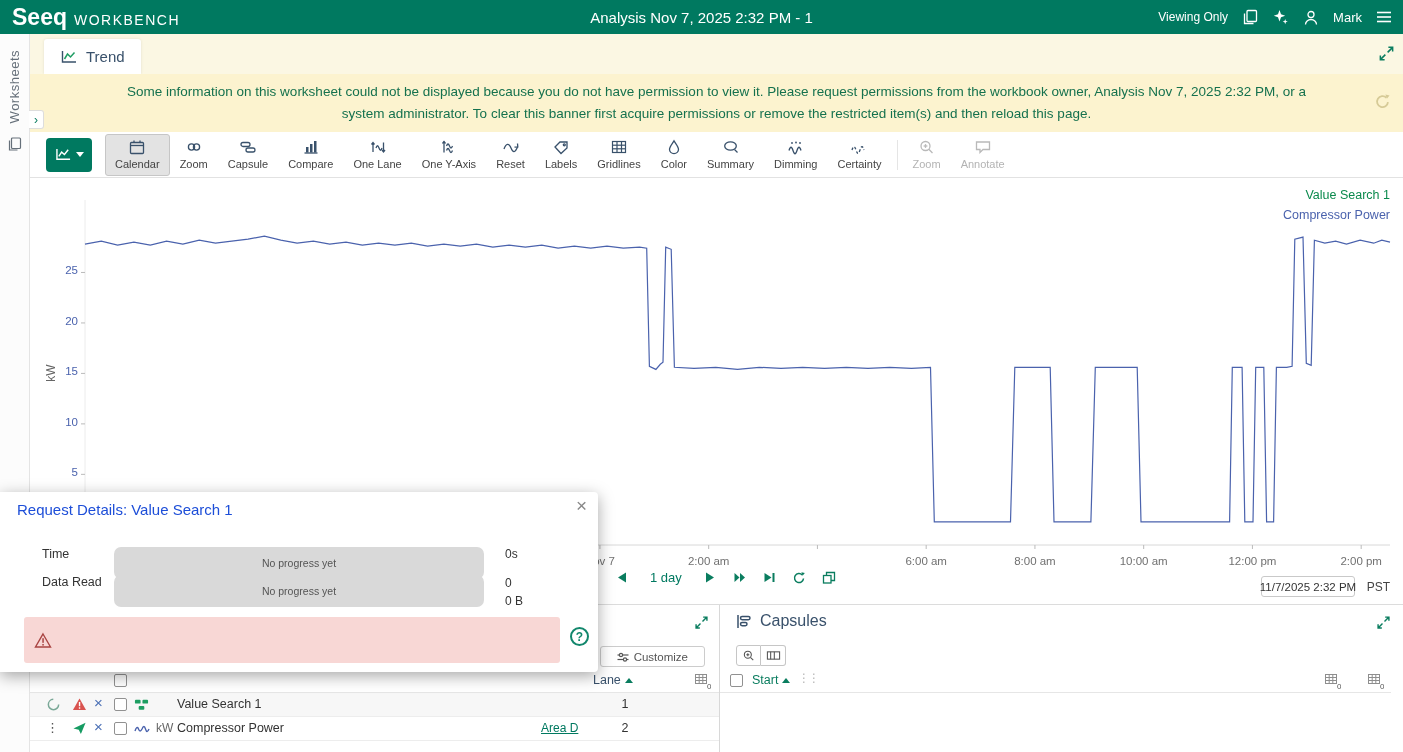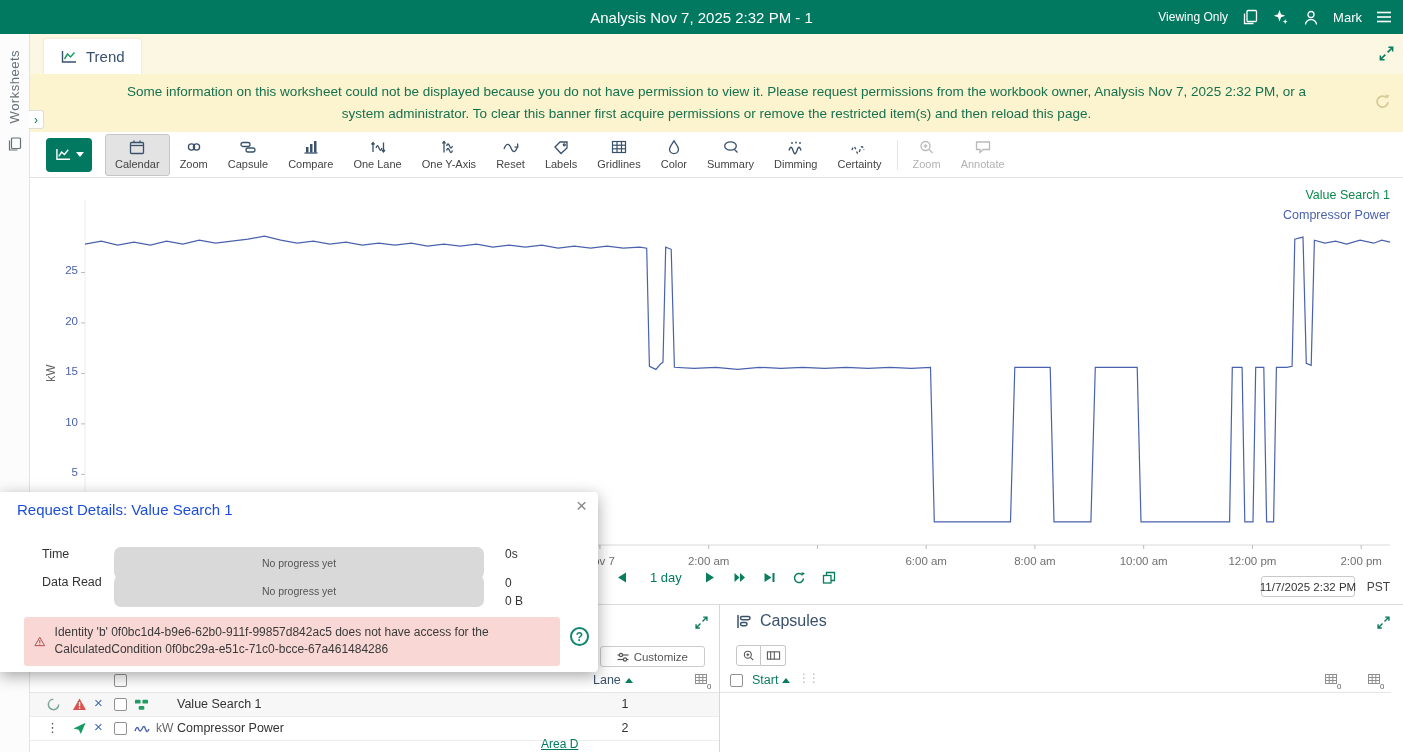--- a/index.html
+++ b/index.html
@@ -100,21 +100,21 @@
   .details-rows { position:absolute; left:0; right:0; top:88px; }
   .drow { position:relative; height:24px; border-bottom:1px solid #ededed; font-size:12.5px; color:#333; }
   .drow.alt { background:#f7f7f7; }
   .drow .c1 { position:absolute; left:16px; top:4px; }
   .drow .c2 { position:absolute; left:42px; top:4px; }
   .drow .cx { position:absolute; left:64px; top:1px; font-size:15px; color:#4a6fb5; cursor:pointer; }
   .drow .c4 { position:absolute; left:84px; top:5px; }
   .drow .c5 { position:absolute; left:104px; top:5px; }
   .drow .unit { position:absolute; left:126px; top:4px; color:#666; font-size:12px; }
   .drow .iname { position:absolute; left:147px; top:4px; }
-  .drow .asset { position:absolute; left:511px; top:20px; color:#007960; text-decoration:underline;
+  .drow .asset { position:absolute; left:511px; top:4px; color:#007960; text-decoration:underline;
                  font-size:12px; cursor:pointer; }
   .drow .lane-num { position:absolute; left:588px; top:4px; width:14px; text-align:center; }
   .checkbox { width:13px; height:13px; border:1px solid #919191; border-radius:2px; background:#fff; cursor:pointer; }
   .menu-dots { font-size:13px; color:#555; cursor:pointer; line-height:14px; }
 
   .capsules-title { position:absolute; left:15px; top:7px; display:flex; align-items:center; gap:8px;
                     color:#39516b; font-size:16px; }
   .capsules-panel .expand-btn { position:absolute; right:12px; top:10px; }
   .cap-toolbar { position:absolute; left:16px; top:40px; display:flex; }
   .cap-tb-btn { width:25px; height:21px; border:1px solid #c6c6c6; background:#fff; display:flex;
@@ -145,20 +145,24 @@
   .m-help { position:absolute; right:9px; top:135px; width:19px; height:19px; border:2px solid #12876c;
             border-radius:50%; color:#12876c; font-size:12px; font-weight:bold; display:flex;
             align-items:center; justify-content:center; cursor:pointer; }
 </style>
 </head>
 <body>
 
 <div class="app">
 
   <div class="topbar">
+    <div class="brand">
+      <span class="brand-name">Seeq</span>
+      <span class="brand-suffix">WORKBENCH</span>
+    </div>
     <div class="doc-title">Analysis Nov 7, 2025 2:32 PM - 1</div>
     <div class="topbar-right">
       <span class="viewing-only">Viewing Only</span>
       <span class="hbtn">
         <svg width="18" height="16" viewBox="0 0 18 16" fill="none" stroke="#fff" stroke-width="1.3">
           <rect x="6" y="1.5" width="9.5" height="11" rx="1"></rect>
             <path d="M3.5,4.5 V14.5 H12.5"></path>
         </svg>
       </span>
       <span class="hbtn">
@@ -589,18 +593,17 @@
     </div>
     <span class="m-val" style="top:84px;">0</span>
     <span class="m-val" style="top:102px;">0 B</span>
 
     <div class="m-err">
       <svg width="18" height="17" viewBox="0 0 18 17" fill="none">
         <path d="M9,2 L16.5,15 H1.5 Z" stroke="#a94442" stroke-width="1.4"></path>
         <rect x="8.3" y="6.2" width="1.5" height="4.6" fill="#a94442"></rect>
           <rect x="8.3" y="12" width="1.5" height="1.6" fill="#a94442"></rect>
       </svg>
-      <span class="m-err-text">Identity 'b' 0f0bc1d4-b9e6-62b0-911f-99857d842ac5 does not have access for the CalculatedCondition 0f0bc29a-e51c-71c0-bcce-67a461484286</span>
     </div>
     <div class="m-help">?</div>
   </div>
 
 </div>
 
 </body></html>

